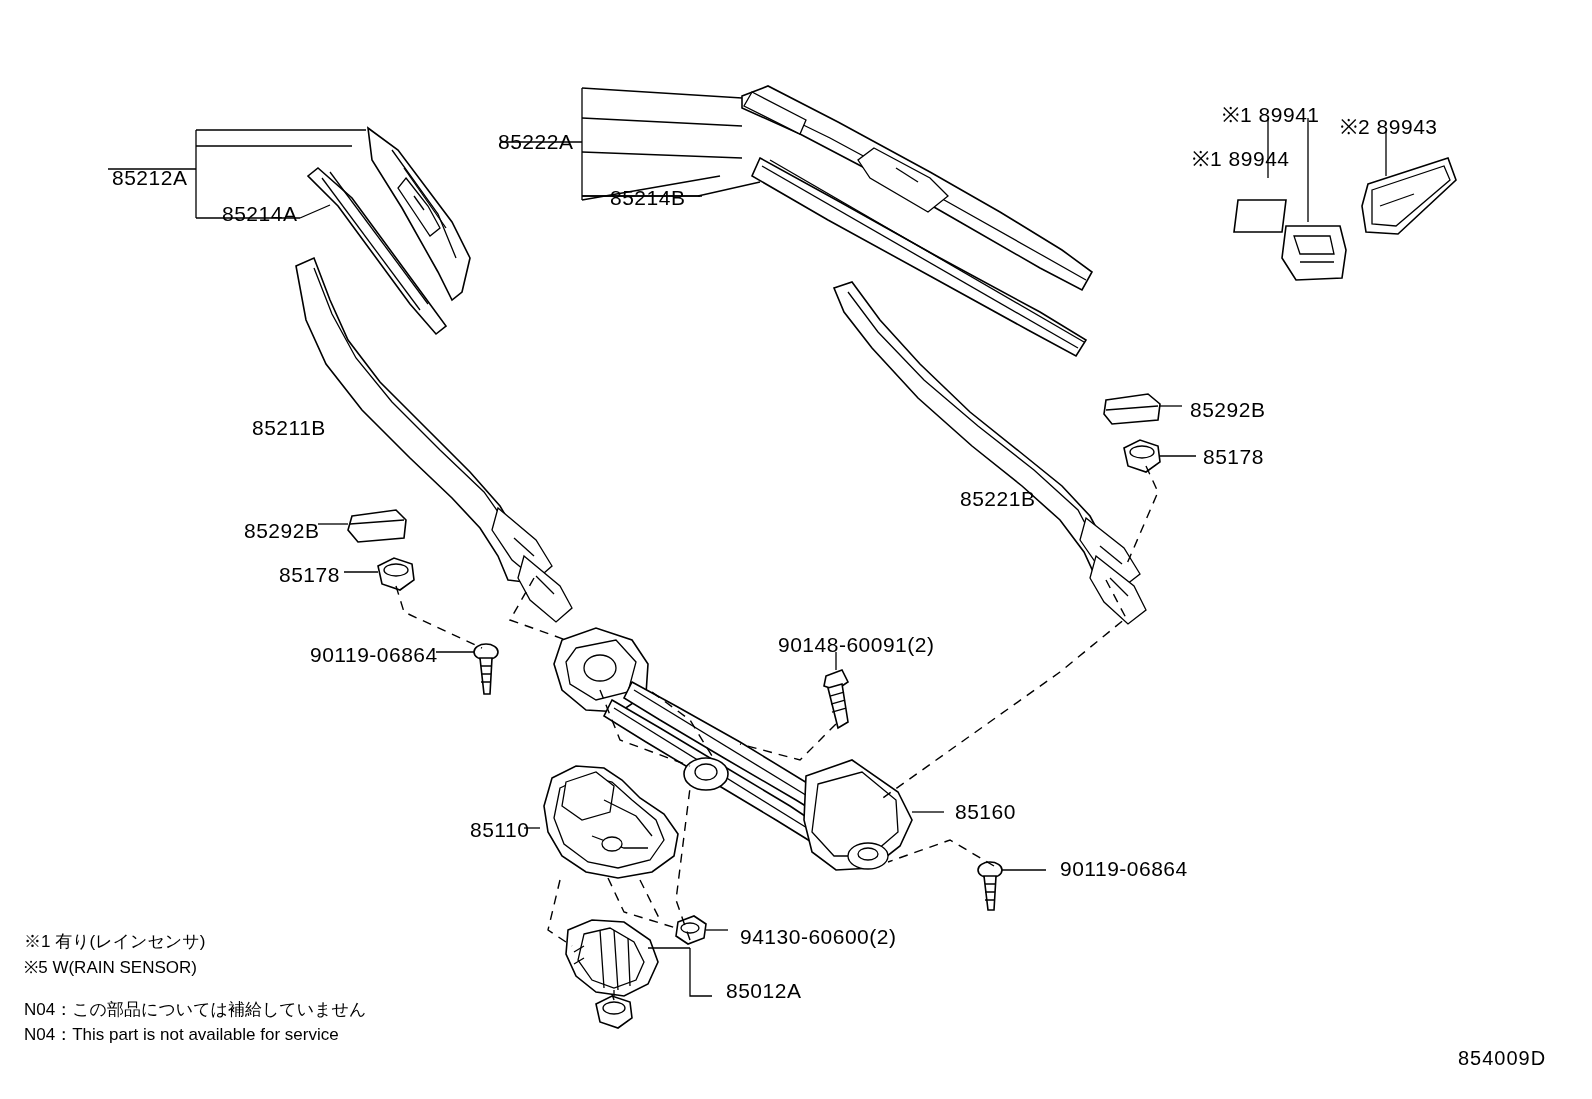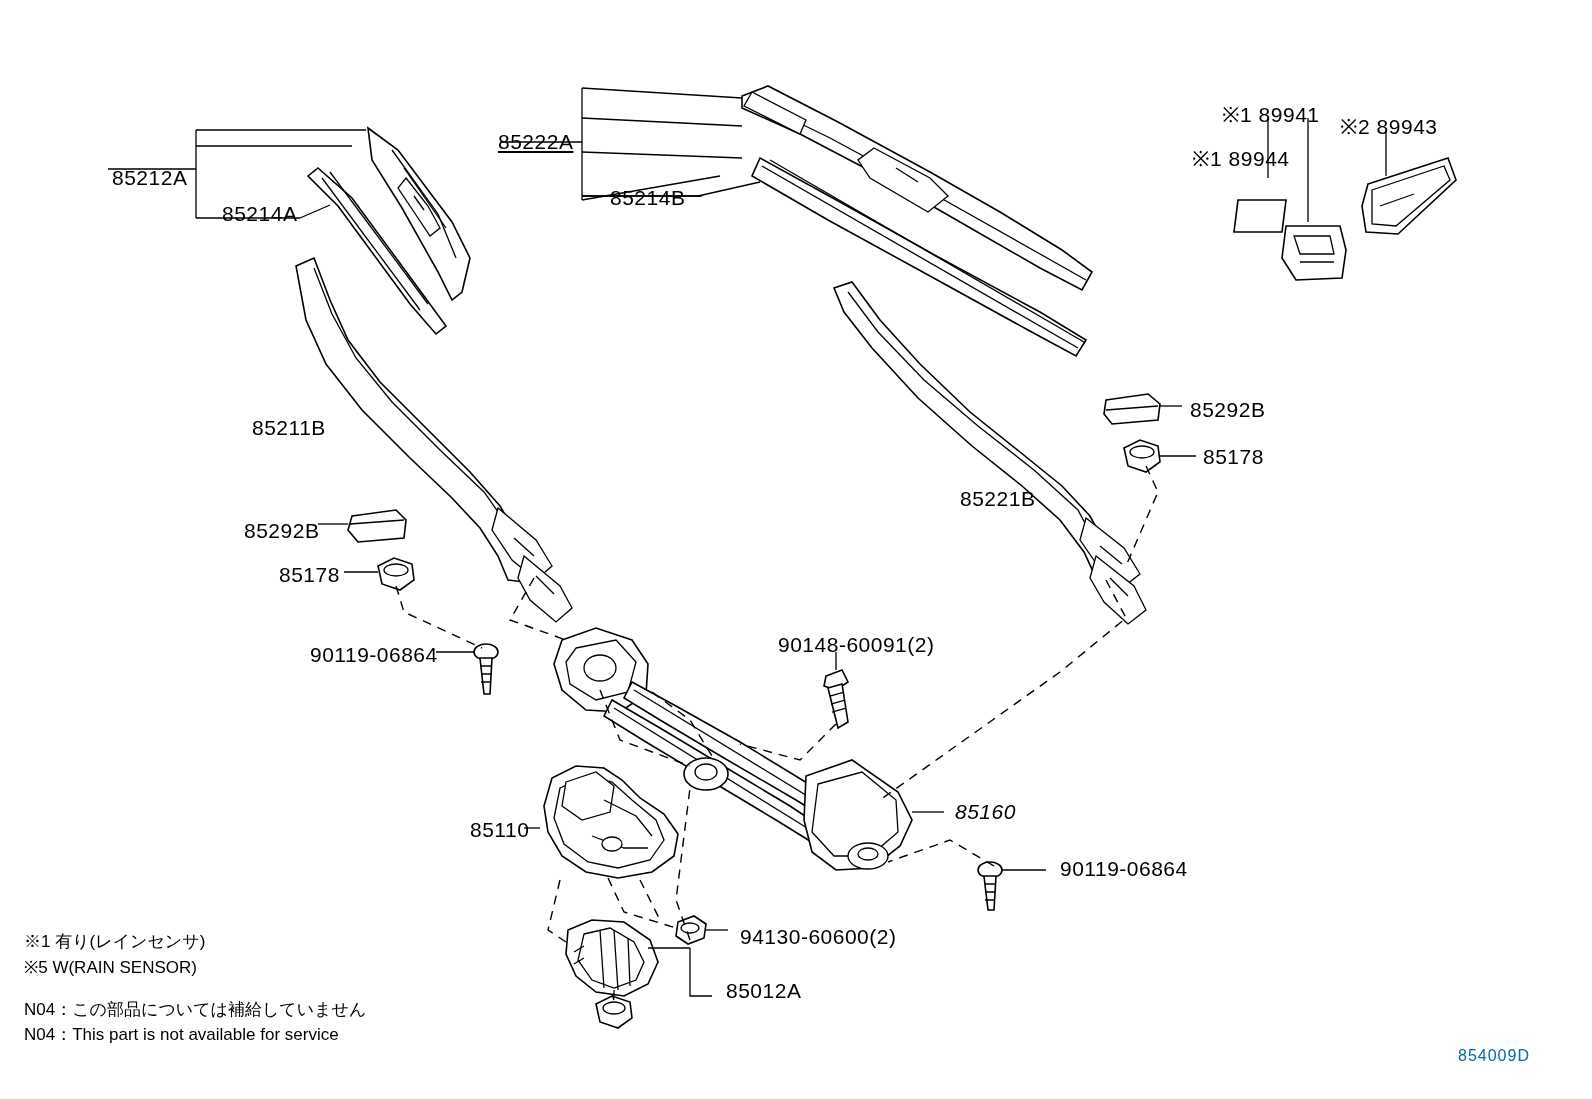--- a/index.html
+++ b/index.html
@@ -1,21 +1,21 @@
 <!DOCTYPE html>
 <html><head>
 <meta charset="utf-8">
 <style>
   html,body{margin:0;padding:0;background:#ffffff;}
   body{width:1592px;height:1099px;position:relative;overflow:hidden;
        font-family:"Liberation Sans",sans-serif;color:#000;}
   #diagram{position:absolute;left:0;top:0;width:1592px;height:1099px;}
   .lbl{position:absolute;font-size:21px;letter-spacing:.5px;white-space:nowrap;color:#000;}
   .note{position:absolute;font-size:17px;white-space:nowrap;color:#000;}
-  .code{position:absolute;font-size:16px;white-space:nowrap;color:#0369a1;letter-spacing:1px;}
+  .code{position:absolute;font-size:20px;white-space:nowrap;color:#000000;letter-spacing:1px;}
   svg{display:block;}
   .thin{stroke:#000;stroke-width:1.3;fill:none;}
   .dash{stroke:#000;stroke-width:1.4;fill:none;stroke-dasharray:9 7;}
   .wht{fill:#ffffff;stroke:#000;stroke-width:1.6;}
   .wht2{fill:#ffffff;stroke:#000;stroke-width:1.3;}
 </style>
 </head>
 <body>
 
 <svg id="diagram" viewBox="0 0 1592 1099">
@@ -221,34 +221,34 @@
     <path class="dash" d="M560 880 L548 930 L572 946"></path>
     <path class="dash" d="M612 994 L614 1000"></path>
     <path class="dash" d="M652 692 L690 720 L712 756"></path>
     <path class="dash" d="M600 690 L620 740 L690 766"></path>
   </g>
 
 </svg>
 
 <div class="lbl" style="left:112px;top:178px;transform:translateY(-50%);">85212A</div>
 <div class="lbl" style="left:222px;top:214px;transform:translateY(-50%);">85214A</div>
-<div class="lbl" style="left:498px;top:142px;transform:translateY(-50%);text-decoration:underline;">85222A</div>
+<div class="lbl" style="left:498px;top:142px;transform:translateY(-50%);">85222A</div>
 <div class="lbl" style="left:610px;top:198px;transform:translateY(-50%);">85214B</div>
 <div class="lbl" style="left:1222px;top:114px;transform:translateY(-50%);">※1 89941</div>
 <div class="lbl" style="left:1340px;top:126px;transform:translateY(-50%);">※2 89943</div>
 <div class="lbl" style="left:1192px;top:158px;transform:translateY(-50%);">※1 89944</div>
 <div class="lbl" style="left:252px;top:428px;transform:translateY(-50%);">85211B</div>
 <div class="lbl" style="left:960px;top:499px;transform:translateY(-50%);">85221B</div>
 <div class="lbl" style="left:1190px;top:410px;transform:translateY(-50%);">85292B</div>
 <div class="lbl" style="left:1203px;top:457px;transform:translateY(-50%);">85178</div>
 <div class="lbl" style="left:244px;top:531px;transform:translateY(-50%);">85292B</div>
 <div class="lbl" style="left:279px;top:575px;transform:translateY(-50%);">85178</div>
 <div class="lbl" style="left:310px;top:655px;transform:translateY(-50%);">90119-06864</div>
 <div class="lbl" style="left:778px;top:645px;transform:translateY(-50%);">90148-60091(2)</div>
-<div class="lbl" style="left:955px;top:812px;transform:translateY(-50%);font-style:italic;">85160</div>
+<div class="lbl" style="left:955px;top:812px;transform:translateY(-50%);">85160</div>
 <div class="lbl" style="left:470px;top:830px;transform:translateY(-50%);">85110</div>
 <div class="lbl" style="left:1060px;top:869px;transform:translateY(-50%);">90119-06864</div>
 <div class="lbl" style="left:740px;top:937px;transform:translateY(-50%);">94130-60600(2)</div>
 <div class="lbl" style="left:726px;top:991px;transform:translateY(-50%);">85012A</div>
 
 <div class="note" style="left:24px;top:930px;">※1 有り(レインセンサ)</div>
 <div class="note" style="left:24px;top:955px;">※5 W(RAIN SENSOR)</div>
 <div class="note" style="left:24px;top:998px;">N04：この部品については補給していません</div>
 <div class="note" style="left:24px;top:1023px;">N04：This part is not available for service</div>
 

